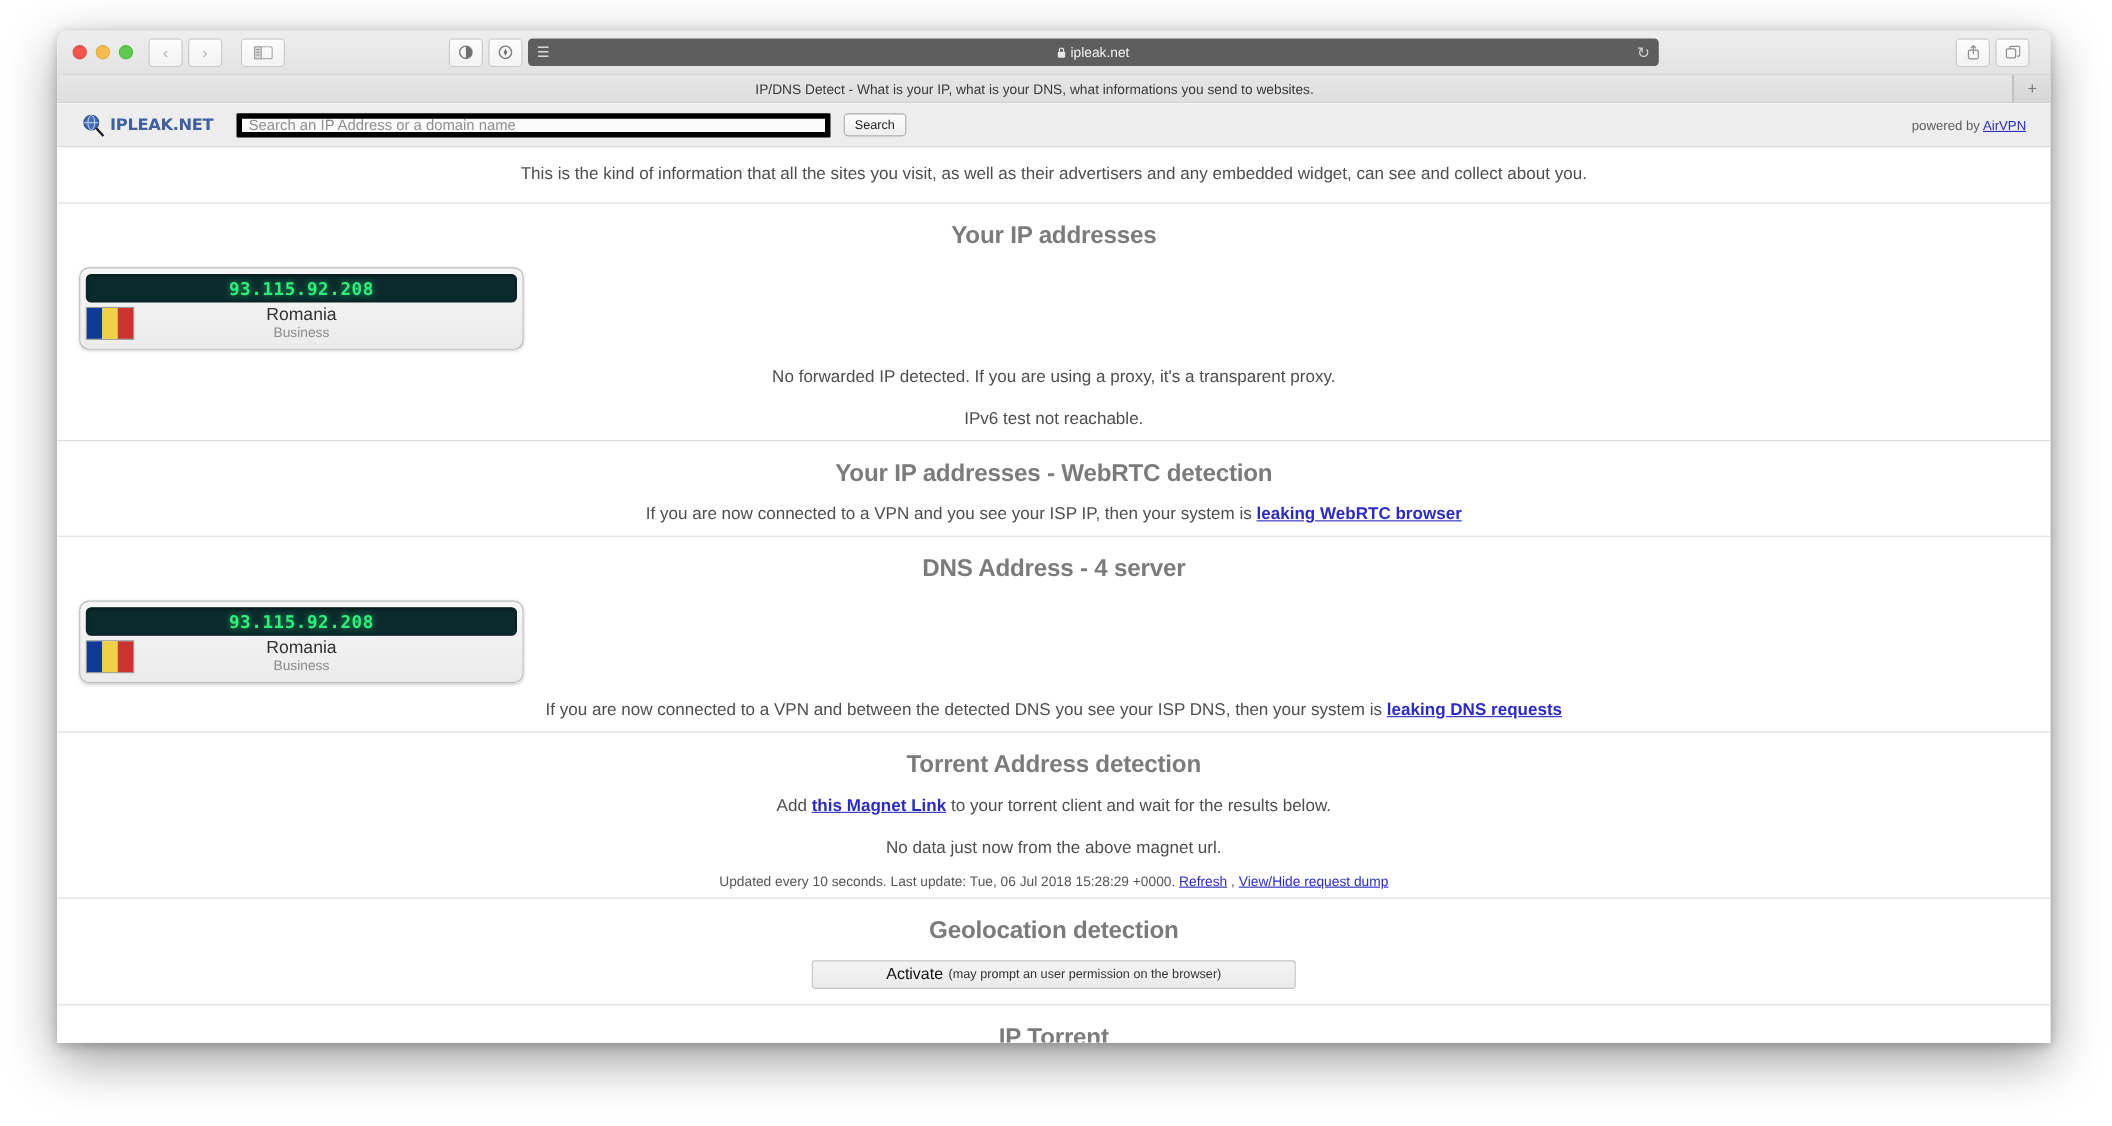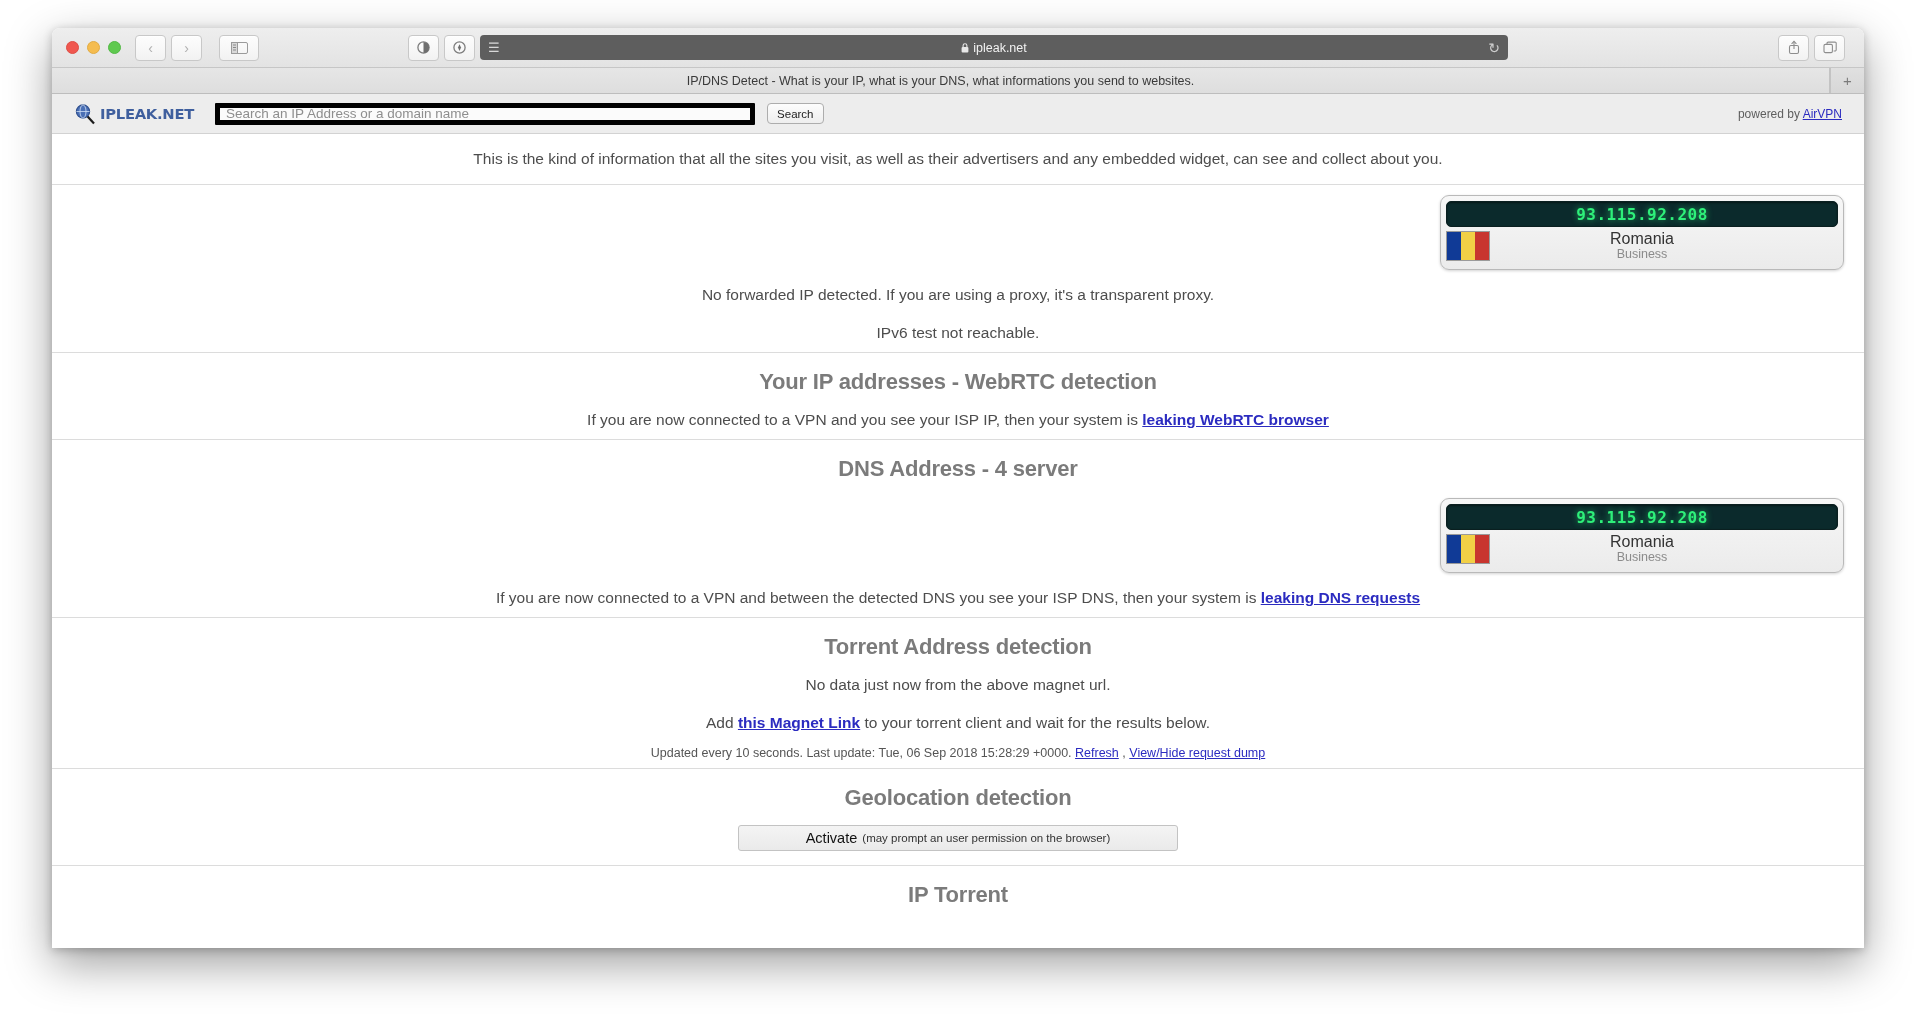--- a/index.html
+++ b/index.html
@@ -209,21 +209,21 @@
     font-weight: bold;
   }
   p.line.small {
     font-size: 12.5px;
     color: #555;
     padding: 4px 0 8px;
   }
   p.line.small a { font-weight: normal; }
 
   
-  .ip-card-wrap { display:flex; justify-content:flex-end; padding: 10px 0 6px; }
+  .ip-card-wrap { display:flex; justify-content:flex-start; padding: 10px 0 6px; }
   .ip-card {
     width: 404px;
     background: linear-gradient(#f7f7f7,#ebebeb);
     border: 1px solid #b9b9b9;
     border-radius: 9px;
     padding: 5px;
     box-shadow: 0 1px 3px rgba(0,0,0,.18);
   }
   .ip-display {
     background: #0b2a2c;
@@ -392,20 +392,21 @@
         </div>
       </div>
 
       <div class="content">
 
         <div class="band">
           <div class="intro">This is the kind of information that all the sites you visit, as well as their advertisers and any embedded widget, can see and collect about you.</div>
         </div>
 
         <div class="band">
+          <h2 class="section">Your IP addresses</h2>
 
           <div class="ip-card-wrap">
             <div class="ip-card">
               <div class="ip-display">
                 <span class="ip-digits">93.115.92.208</span>
               </div>
               <div class="ip-meta">
                 <span class="flag">
                   <span class="b"></span>
                     <span class="y"></span>
@@ -454,28 +455,28 @@
           </div>
 
           <p class="line">
             <span>If you are now connected to a VPN and between the detected DNS you see your ISP DNS, then your system is</span>
             <a class="inline" href="#">leaking DNS requests</a>
           </p>
         </div>
 
         <div class="band">
           <h2 class="section">Torrent Address detection</h2>
-          <p class="line">No data just now from the above magnet url.</p>
           <p class="line">
             <span>Add</span>
             <a class="inline" href="#">this Magnet Link</a>
             <span>to your torrent client and wait for the results below.</span>
           </p>
+          <p class="line">No data just now from the above magnet url.</p>
           <p class="line small">
-            <span>Updated every 10 seconds. Last update: Tue, 06 Sep 2018 15:28:29 +0000.</span>
+            <span>Updated every 10 seconds. Last update: Tue, 06 Jul 2018 15:28:29 +0000.</span>
             <a href="#">Refresh</a>
             <span>,</span>
             <a href="#">View/Hide request dump</a>
           </p>
         </div>
 
         <div class="band">
           <h2 class="section">Geolocation detection</h2>
           <div class="activate-wrap">
             <button class="activate-btn">

